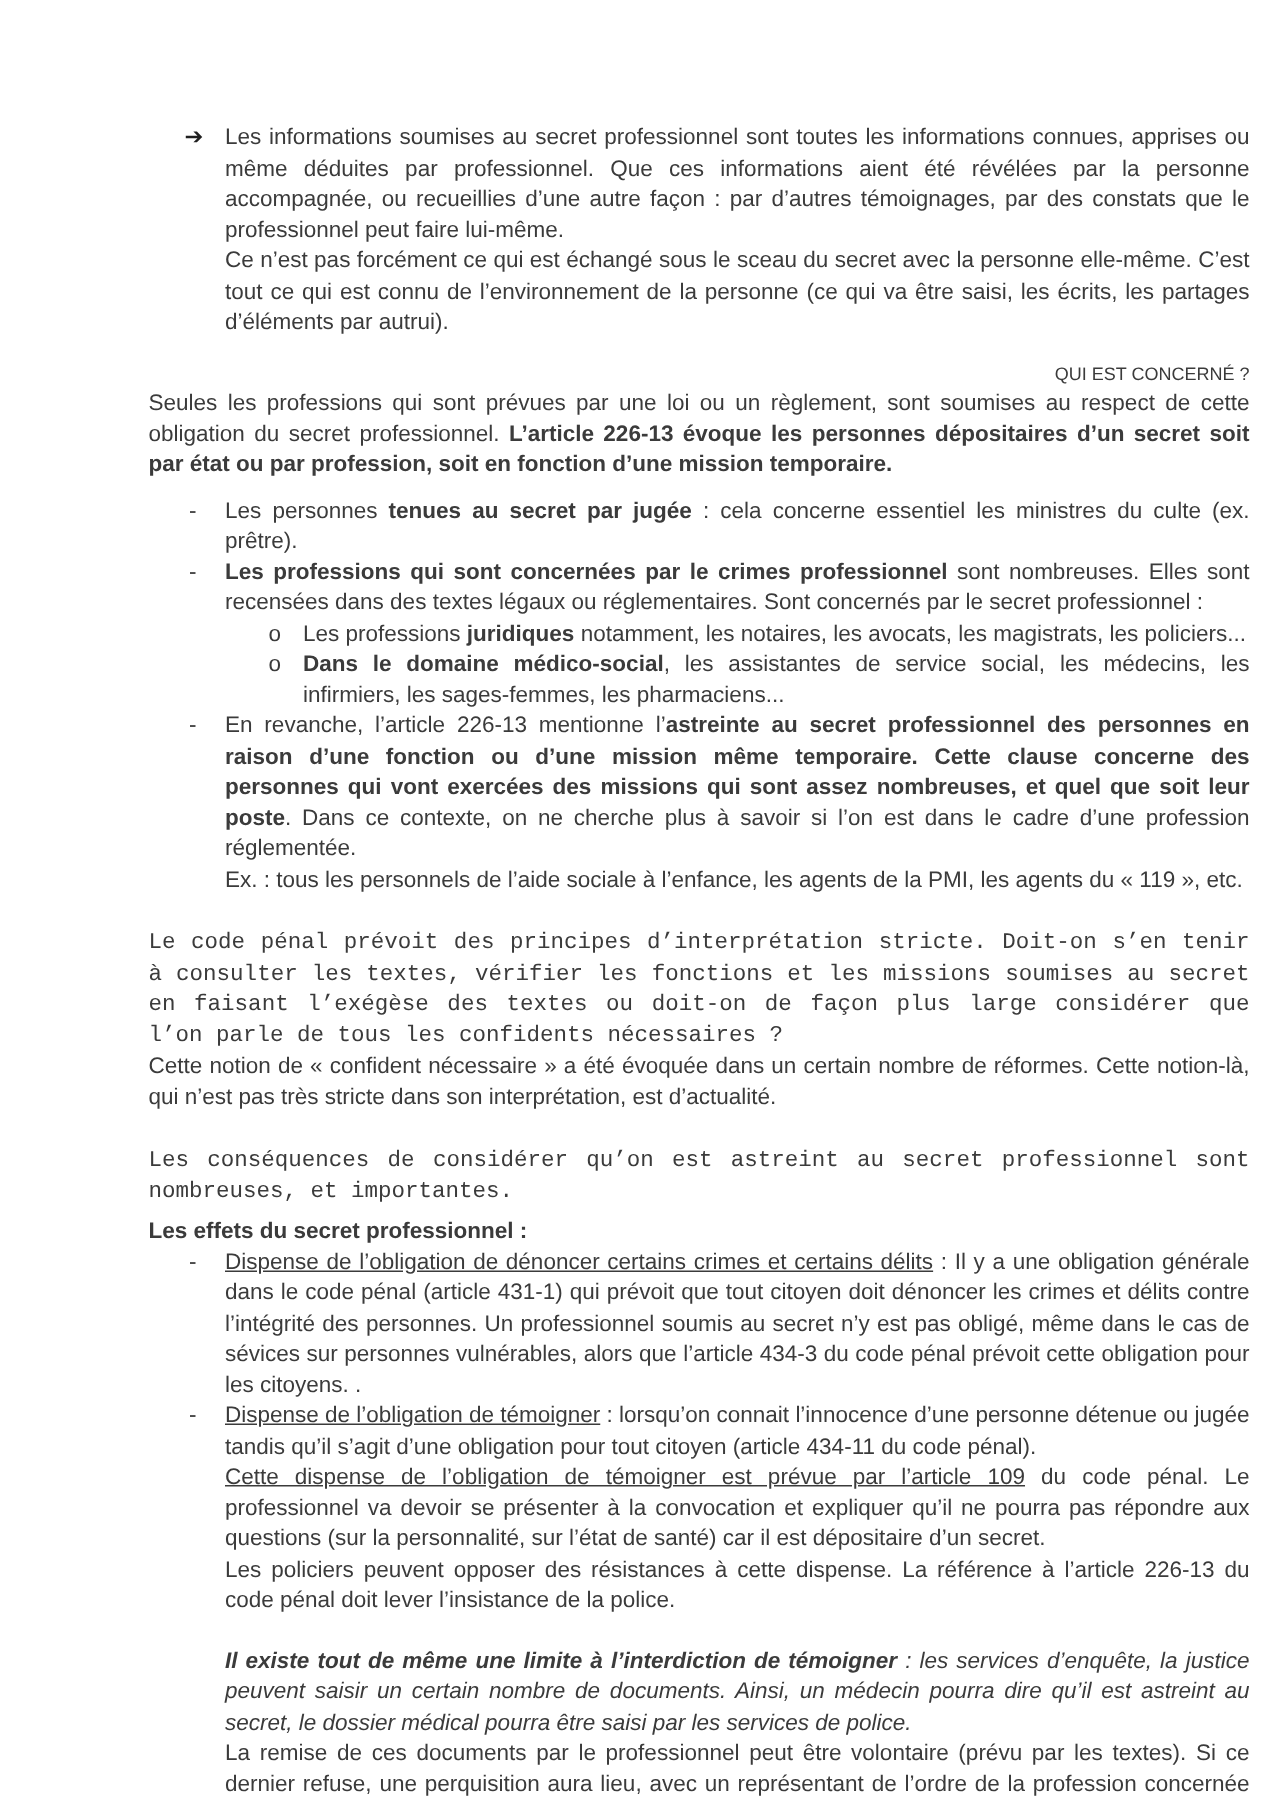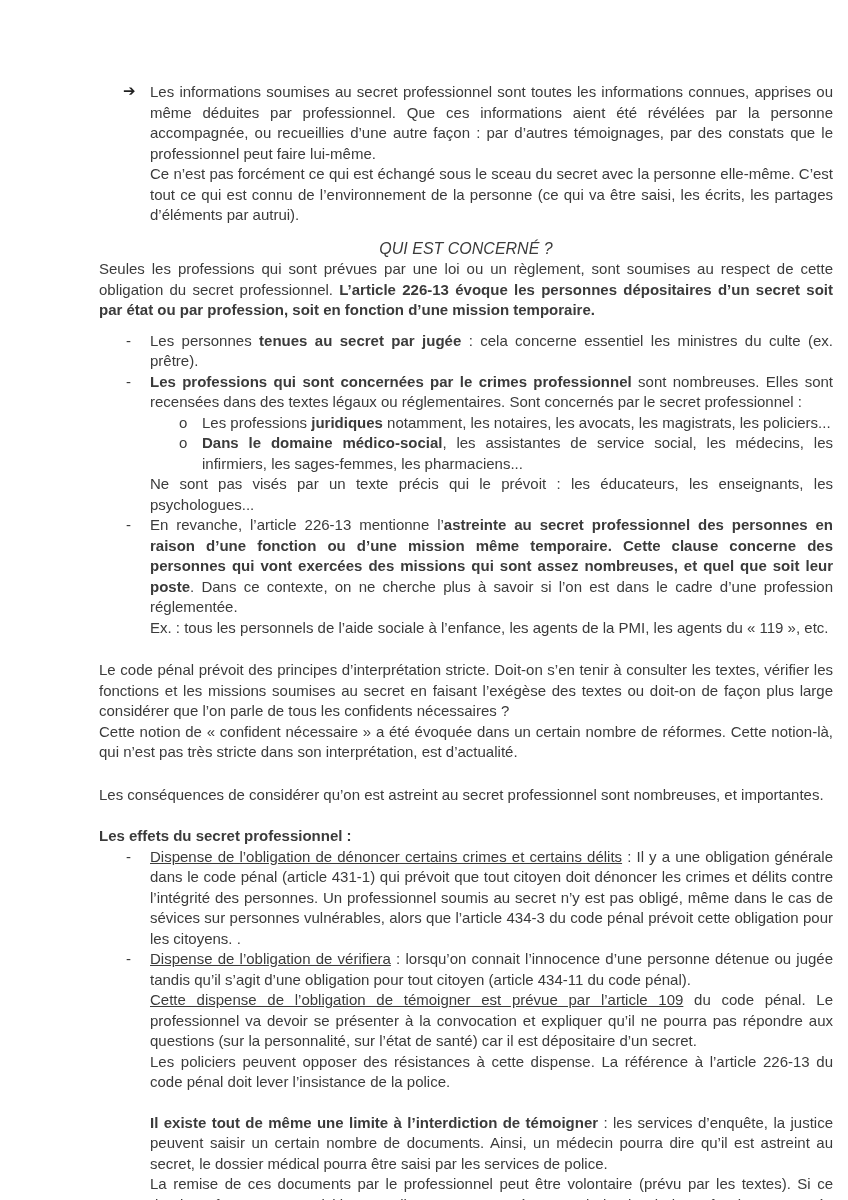--- a/index.html
+++ b/index.html
@@ -24,25 +24,25 @@
   .block{position:relative;margin:0;}
   .ind1{padding-left:51px;}
   .ind2{padding-left:103px;}
   .marker1{position:absolute;left:27px;top:0;}
   .marker2{position:absolute;left:80px;top:0;}
   .arrow-marker{
     position:absolute;left:24px;top:-1px;
     font-family:"DejaVu Sans",sans-serif;
     font-size:15px;color:#1f1f1f;
   }
-  .heading{margin-top:13px;text-align:center;font-size:16px;font-style:italic;}
+  .heading{margin-top:13px;text-align:right;font-size:12px;}
   .mt-list{margin-top:10px;}
-  .mt-sec{margin-top:22px;}
-  .mt-eff{margin-top:21px;}
-  .mt-final{margin-top:20px;}
+  .mt-sec{margin-top:22px;font-family:Liberation Mono, monospace;}
+  .mt-eff{margin-top:6px;}
+  .mt-final{margin-top:20px;font-style:italic;}
   .seg-r{font-weight:normal;}
   .seg-b{font-weight:bold;}
   .seg-u{text-decoration:underline;margin-top:16px;}
 </style>
 </head>
 <body>
 
 <div class="page">
   <div class="content">
 
@@ -76,23 +76,20 @@
     <div class="block ind2">
       <span class="marker2">o</span>
       <span class="seg-r">Les professions </span><span class="seg-b">juridiques</span><span class="seg-r"> notamment, les notaires, les avocats, les magistrats, les policiers...</span>
     </div>
 
     <div class="block ind2">
       <span class="marker2">o</span>
       <span class="seg-b">Dans le domaine médico-social</span><span class="seg-r">, les assistantes de service social, les médecins, les infirmiers, les sages-femmes, les pharmaciens...</span>
     </div>
 
-    <div class="block ind1">
-      <span class="seg-r">Ne sont pas visés par un texte précis qui le prévoit : les éducateurs, les enseignants, les psychologues...</span>
-    </div>
 
     <div class="block ind1">
       <span class="marker1">-</span>
       <span class="seg-r">En revanche, l’article 226-13 mentionne l’</span><span class="seg-b">astreinte au secret professionnel des personnes en raison d’une fonction ou d’une mission même temporaire. Cette clause concerne des personnes qui vont exercées des missions qui sont assez nombreuses, et quel que soit leur poste</span><span class="seg-r">. Dans ce contexte, on ne cherche plus à savoir si l’on est dans le cadre d’une profession réglementée.</span>
     </div>
 
     <div class="block ind1">
       <span class="seg-r">Ex. : tous les personnels de l’aide sociale à l’enfance, les agents de la PMI, les agents du « 119 », etc.</span>
     </div>
 
@@ -113,21 +110,21 @@
       <span class="seg-b">Les effets du secret professionnel :</span>
     </div>
 
     <div class="block ind1">
       <span class="marker1">-</span>
       <span class="seg-u">Dispense de l’obligation de dénoncer certains crimes et certains délits</span><span class="seg-r"> : Il y a une obligation générale dans le code pénal (article 431-1) qui prévoit que tout citoyen doit dénoncer les crimes et délits contre l’intégrité des personnes. Un professionnel soumis au secret n’y est pas obligé, même dans le cas de sévices sur personnes vulnérables, alors que l’article 434-3 du code pénal prévoit cette obligation pour les citoyens. .</span>
     </div>
 
     <div class="block ind1">
       <span class="marker1">-</span>
-      <span class="seg-u">Dispense de l’obligation de vérifiera</span><span class="seg-r"> : lorsqu’on connait l’innocence d’une personne détenue ou jugée tandis qu’il s’agit d’une obligation pour tout citoyen (article 434-11 du code pénal).</span>
+      <span class="seg-u">Dispense de l’obligation de témoigner</span><span class="seg-r"> : lorsqu’on connait l’innocence d’une personne détenue ou jugée tandis qu’il s’agit d’une obligation pour tout citoyen (article 434-11 du code pénal).</span>
     </div>
 
     <div class="block ind1">
       <span class="seg-u">Cette dispense de l’obligation de témoigner est prévue par l’article 109</span><span class="seg-r"> du code pénal. Le professionnel va devoir se présenter à la convocation et expliquer qu’il ne pourra pas répondre aux questions (sur la personnalité, sur l’état de santé) car il est dépositaire d’un secret.</span>
     </div>
 
     <div class="block ind1">
       <span class="seg-r">Les policiers peuvent opposer des résistances à cette dispense. La référence à l’article 226-13 du code pénal doit lever l’insistance de la police.</span>
     </div>
 

